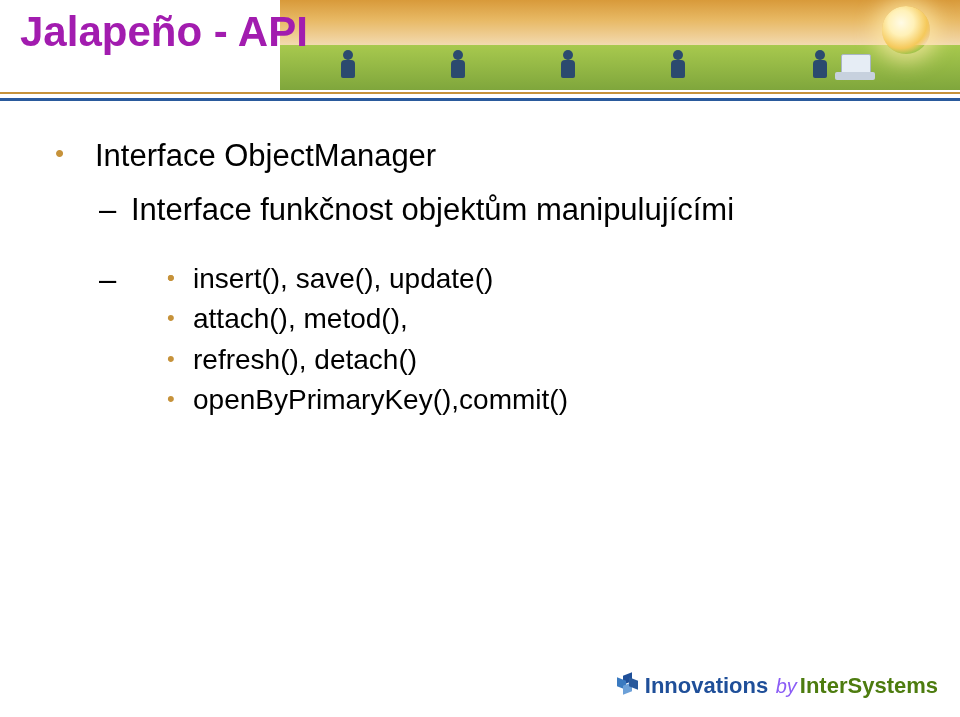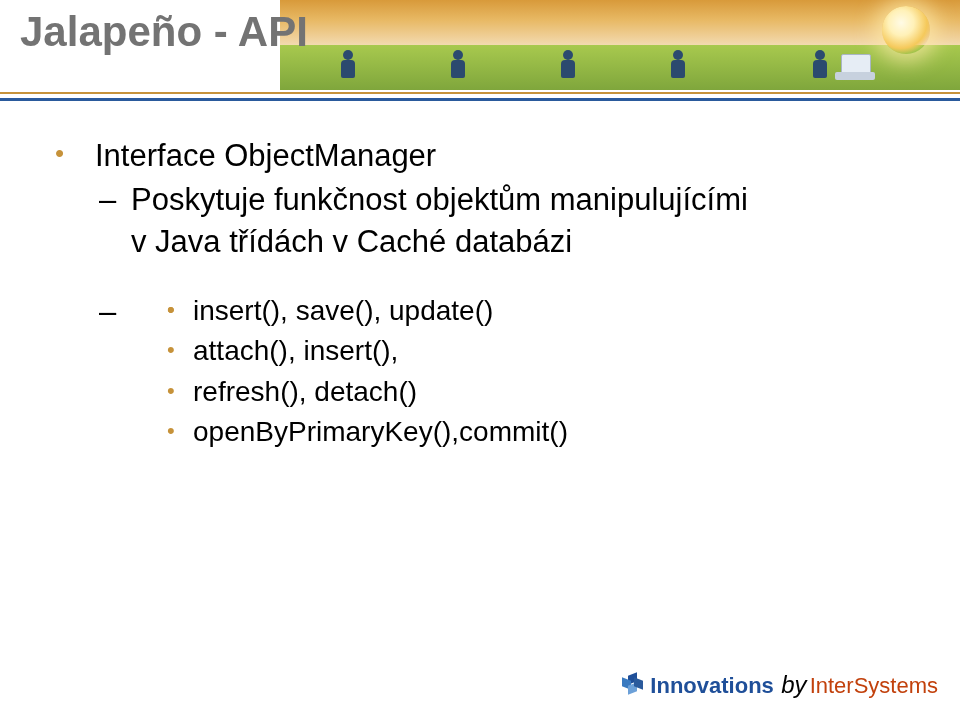--- a/index.html
+++ b/index.html
@@ -112,34 +112,34 @@
     right: 0;
     height: 3px;
     background: #2a5a9c;
   }
   .title {
     position: absolute;
     top: 8px;
     left: 20px;
     font-size: 42px;
     font-weight: bold;
-    color: #737373;
+    color: #a21caf;
     font-style: normal;
   }
   .content {
     position: absolute;
     top: 135px;
     left: 55px;
     right: 40px;
     color: #000;
   }
   .l1 {
     font-size: 31px;
     line-height: 1.35;
-    margin-bottom: 2px;
+    margin-bottom: 12px;
   }
   .l1 .bullet {
     color: #c6923a;
     font-size: 26px;
     display: inline-block;
     width: 40px;
     vertical-align: 4px;
   }
   .l2 {
     font-size: 31px;
@@ -176,30 +176,30 @@
     bottom: 18px;
     right: 22px;
     text-align: left;
   }
   .footer-logo .innov {
     font-size: 22px;
     font-weight: bold;
     color: #1f4f99;
   }
   .footer-logo .by {
-    font-size: 24px;
+    font-size: 20px;
     font-style: italic;
-    color: #000000;
+    color: #8b5cf6;
     font-weight: normal;
     margin: 10px 3px;
   }
   .footer-logo .inter {
     font-size: 22px;
-    font-weight: normal;
-    color: #c2410c;
+    font-weight: bold;
+    color: #4d7c0f;
   }
   .footer-logo .cube {
     display: inline-block;
     width: 22px;
     height: 22px;
     margin-right: 6px;
     vertical-align: -3px;
     position: relative;
   }
   .footer-logo .cube span {
@@ -229,37 +229,34 @@
 <div class="underline1"></div>
 <div class="underline2"></div>
 
 <div class="title">Jalapeño - API</div>
 
 <div class="content">
   <div class="l1">
     <span class="bullet">•</span><span>Interface ObjectManager</span>
   </div>
   <div class="l2">
-    <span class="dash">–</span><span>Poskytuje funkčnost objektům manipulujícími</span>
-  </div>
-  <div class="l2-cont">
-    <span>v Java třídách v Caché databázi</span>
+    <span class="dash">–</span><span>Interface funkčnost objektům manipulujícími</span>
   </div>
   <div class="spacer"></div>
   <div class="l2">
     <span class="dash">–</span>
   </div>
   <div class="l3">
     <span class="dot">•</span>
   </div>
   <div class="l3">
     <span class="dot">•</span><span>insert(), save(), update()</span>
   </div>
   <div class="l3">
-    <span class="dot">•</span><span>attach(), insert(),</span>
+    <span class="dot">•</span><span>attach(), metod(),</span>
   </div>
   <div class="l3">
     <span class="dot">•</span><span>refresh(), detach()</span>
   </div>
   <div class="l3">
     <span class="dot">•</span><span>openByPrimaryKey(),commit()</span>
   </div>
 </div>
 
 <div class="footer-logo">

